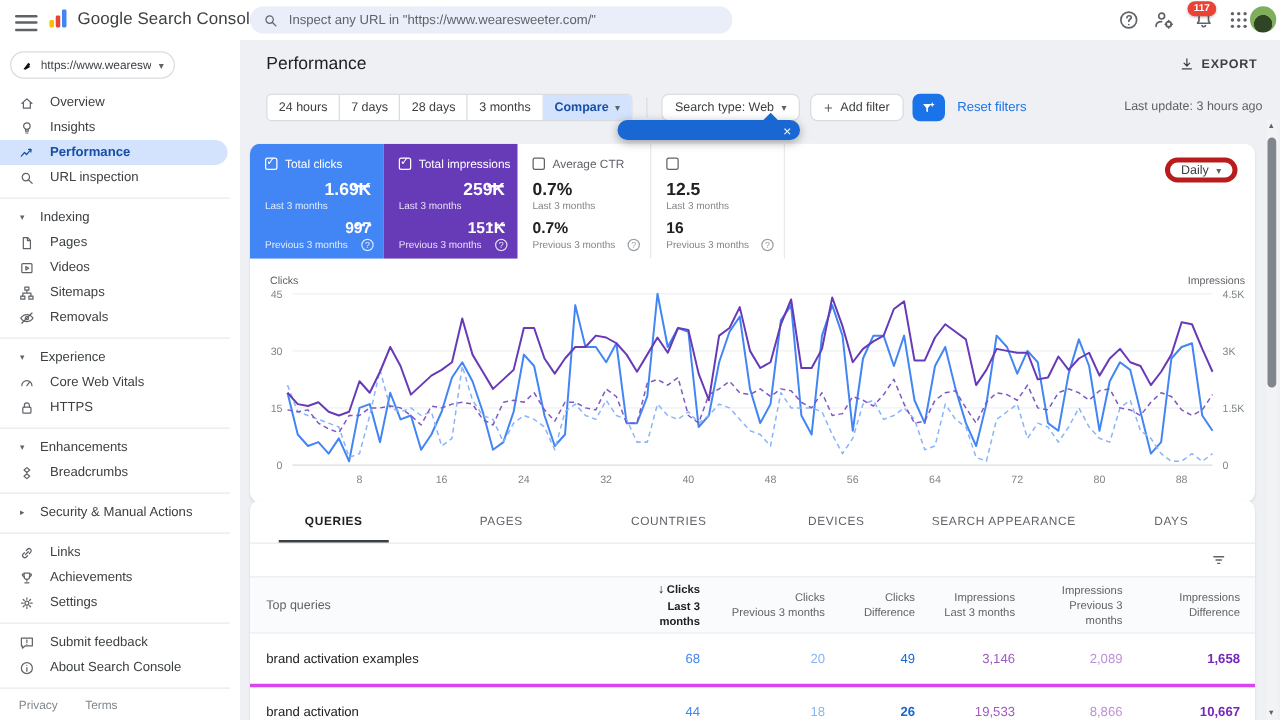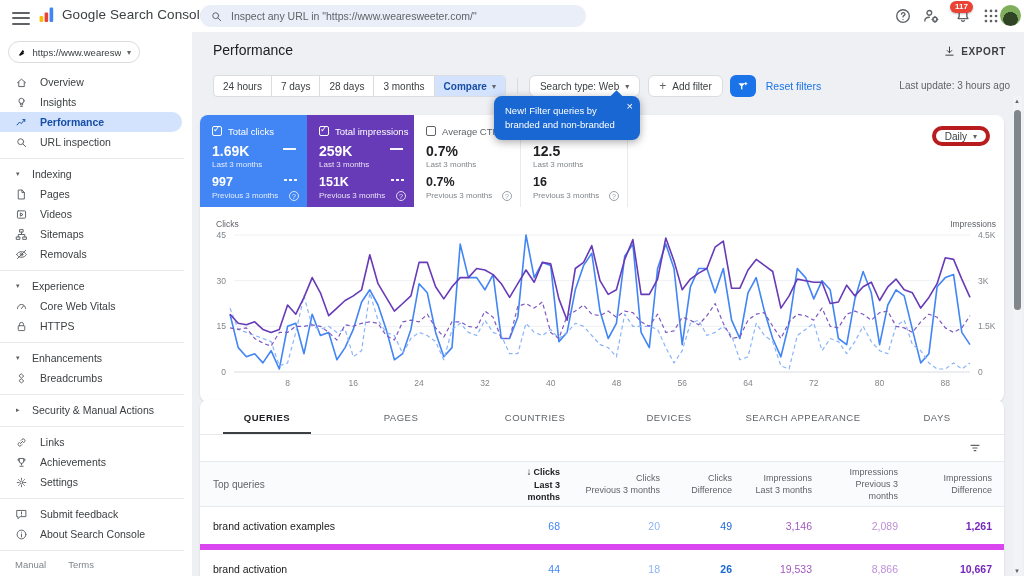--- a/index.html
+++ b/index.html
@@ -76,21 +76,21 @@
   .mcard .chk-row { display:flex; align-items:center; gap:6px; height:12px; }
   .chk { width:10px; height:10px; border:1.5px solid #5f6368; border-radius:2px; position:relative; flex:none; }
   .mcard.colored .chk { border-color:#fff; }
   .chk.checked::after { content:"✓"; position:absolute; left:0px; top:-3px; font-size:9px; color:#fff; font-weight:bold; }
   .mcard .clabel { font-size:9.5px; font-weight:500; white-space:nowrap; }
   .mcard.colored .clabel { color:#fff; }
   .mcard:not(.colored) .clabel { color:#5f6368; }
   .mval { font-size:14px; font-weight:bold; line-height:1; margin-top:7px; }
   .mcap { font-size:8px; margin-top:2px; }
   .mval2 { font-size:12.5px; font-weight:bold; line-height:1; margin-top:7px; }
-  .mcard.colored .mval,.mcard.colored .mval2 { color:#fff; }
+  .mcard.colored .mval,.mcard.colored .mval2 { color:#fff;text-align:right; }
   .mcard.colored .mcap { color:rgba(255,255,255,.85); }
   .mcard:not(.colored) .mcap { color:#80868b; }
   .key-solid { position:absolute; right:11px; width:13px; border-top:2px solid rgba(255,255,255,.95); }
   .key-dots { position:absolute; right:10px; display:flex; gap:2px; }
   .key-dots i { width:3px; height:2px; background:rgba(255,255,255,.95); display:block; }
   .helpq { position:absolute; right:8px; bottom:6px; width:10px; height:10px; border-radius:50%;
     font-size:7px; line-height:10px; text-align:center; }
   .mcard.colored .helpq { border:1px solid rgba(255,255,255,.8); color:rgba(255,255,255,.9); }
   .mcard:not(.colored) .helpq { border:1px solid #9aa0a6; color:#9aa0a6; }
   .daily-btn { position:absolute; right:14px; top:11px; height:20px; border:4px solid #b91c1c; border-radius:10px;
@@ -116,21 +116,21 @@
     width:88px; border-bottom:2px solid #3c4043; }
   .tbl-toolbar { height:27px; border-bottom:1px solid #e8eaed; position:relative; }
   .tbl-toolbar .flt { position:absolute; right:22px; top:6px; width:14px; height:14px; color:#5f6368; cursor:pointer; }
   .thead { display:flex; align-items:center; height:45px; background:#fafbfc; border-bottom:1px solid #e8eaed;
     padding-left:13px; }
   .th-name { flex:1; font-size:10px; color:#5f6368; }
   .th { font-size:9px; color:#5f6368; text-align:right; padding-right:12px; line-height:1.35; flex:none; }
   .th .g { display:block; }
   .th.sorted .g,.th.sorted .p { color:#202124; font-weight:bold; }
   .sort-arrow { color:#202124; font-size:10px; margin-right:2px; }
-  .trow { display:flex; align-items:center; height:43px; border-bottom:6px solid #d946ef; padding-left:13px; background:#fff; }
+  .trow { display:flex; align-items:center; height:43px; border-bottom:3px solid #d946ef; padding-left:13px; background:#fff; }
   .td-name { flex:1; font-size:10.5px; color:#202124; cursor:pointer; }
   .td { font-size:10.5px; text-align:right; padding-right:12px; flex:none; }
 
   
   .scrollbar { position:absolute; right:2px; top:64px; bottom:0; width:9px; background:#f1f3f4; z-index:40; }
   .scrollbar .thumb { position:absolute; left:1px; top:14px; width:7px; height:200px; background:#80868b; border-radius:4px; cursor:pointer; }
   .scrollbar .arr { position:absolute; left:1px; font-size:6px; color:#5f6368; cursor:pointer; }
   .scrollbar .arr.up { top:2px; } .scrollbar .arr.dn { bottom:2px; }
 
   svg.ic { stroke:currentColor; fill:none; stroke-width:1.2; stroke-linecap:round; stroke-linejoin:round; }
@@ -336,21 +336,21 @@
         <div class="nav-item">
           <svg class="ic" viewBox="0 0 16 16">
             <circle cx="8" cy="8" r="5.4"></circle>
             <path d="M8 7.4V11M8 5.2h.01"></path>
           </svg>
           <span class="lbl">About Search Console</span>
         </div>
         <div class="nav-div"></div>
       </div>
     <div class="side-foot">
-        <span>Manual</span>
+        <span>Privacy</span>
         <span>Terms</span>
       </div>
   </div>
 
   <div class="main">
     <div class="page-title">Performance</div>
     <div class="export">
       <svg class="ic" width="13" height="13" viewBox="0 0 16 16" style="color:#3c4043">
           <path d="M8 2.5v7M5.2 6.8 8 9.6l2.8-2.8"></path>
           <path d="M3.5 12.5h9"></path>
@@ -480,21 +480,20 @@
             <text class="tick" x="679.6" y="169" text-anchor="middle">80</text>
             <text class="tick" x="745.3" y="169" text-anchor="middle">88</text>
             <polyline points="30.0,97.2 38.2,130.6 46.4,139.8 54.7,136.7 62.9,145.9 71.1,133.7 79.3,152.0 87.6,109.3 95.8,106.3 104.0,136.7 112.2,97.2 120.4,118.5 128.7,115.4 136.9,142.8 145.1,130.6 153.3,112.4 161.6,85.0 169.8,72.8 178.0,88.0 186.2,112.4 194.4,142.8 202.7,136.7 210.9,112.4 219.1,66.7 227.3,75.8 235.6,115.4 243.8,139.8 252.0,130.6 260.2,27.1 268.4,60.6 276.7,60.6 284.9,72.8 293.1,57.6 301.3,121.5 309.6,121.5 317.8,100.2 326.0,18.0 334.2,60.6 342.4,45.4 350.7,48.4 358.9,124.6 367.1,115.4 375.3,72.8 383.6,48.4 391.8,36.3 400.0,94.1 408.2,121.5 416.4,106.3 424.7,39.3 432.9,27.1 441.1,115.4 449.3,130.6 457.6,51.5 465.8,27.1 474.0,51.5 482.2,127.6 490.4,69.8 498.7,51.5 506.9,51.5 515.1,75.8 523.3,51.5 531.6,103.2 539.8,121.5 548.0,75.8 556.2,60.6 564.4,94.1 572.7,121.5 580.9,139.8 589.1,106.3 597.3,51.5 605.6,60.6 613.8,81.9 622.0,63.7 630.2,72.8 638.4,121.5 646.7,127.6 654.9,81.9 663.1,54.5 671.3,75.8 679.6,127.6 687.8,88.0 696.0,72.8 704.2,78.9 712.4,112.4 720.7,145.9 728.9,136.7 737.1,69.8 745.3,60.6 753.6,57.6 761.8,115.4 770.0,127.6" fill="none" stroke="#4285f4" stroke-width="1.6" stroke-linejoin="round"></polyline>
             <polyline points="30.0,91.1 38.2,112.4 46.4,115.4 54.7,118.5 62.9,121.5 71.1,124.6 79.3,148.9 87.6,145.9 95.8,115.4 104.0,78.9 112.2,109.3 120.4,112.4 128.7,109.3 136.9,115.4 145.1,112.4 153.3,139.8 161.6,133.7 169.8,75.8 178.0,103.2 186.2,115.4 194.4,118.5 202.7,136.7 210.9,121.5 219.1,115.4 227.3,118.5 235.6,124.6 243.8,142.8 252.0,112.4 260.2,106.3 268.4,115.4 276.7,118.5 284.9,103.2 293.1,115.4 301.3,118.5 309.6,136.7 317.8,136.7 326.0,106.3 334.2,115.4 342.4,118.5 350.7,112.4 358.9,121.5 367.1,115.4 375.3,106.3 383.6,109.3 391.8,118.5 400.0,127.6 408.2,130.6 416.4,139.8 424.7,97.2 432.9,109.3 441.1,109.3 449.3,109.3 457.6,112.4 465.8,130.6 474.0,145.9 482.2,133.7 490.4,106.3 498.7,103.2 506.9,118.5 515.1,115.4 523.3,109.3 531.6,118.5 539.8,142.8 548.0,139.8 556.2,106.3 564.4,118.5 572.7,124.6 580.9,148.9 589.1,152.0 597.3,118.5 605.6,112.4 613.8,106.3 622.0,133.7 630.2,121.5 638.4,124.6 646.7,136.7 654.9,124.6 663.1,109.3 671.3,124.6 679.6,133.7 687.8,136.7 696.0,109.3 704.2,103.2 712.4,127.6 720.7,133.7 728.9,145.9 737.1,152.0 745.3,152.0 753.6,145.9 761.8,152.0 770.0,145.9" fill="none" stroke="#8ab4f8" stroke-width="1.2" stroke-dasharray="4 3" stroke-linejoin="round"></polyline>
             <polyline points="30.0,97.2 38.2,106.3 46.4,107.8 54.7,104.8 62.9,112.4 71.1,115.4 79.3,112.4 87.6,88.0 95.8,97.2 104.0,80.4 112.2,60.6 120.4,75.8 128.7,98.7 136.9,91.1 145.1,83.5 153.3,78.9 161.6,72.8 169.8,37.8 178.0,66.7 186.2,80.4 194.4,94.1 202.7,86.5 210.9,78.9 219.1,45.4 227.3,45.4 235.6,69.8 243.8,81.9 252.0,69.8 260.2,60.6 268.4,60.6 276.7,51.5 284.9,53.0 293.1,57.6 301.3,66.7 309.6,80.4 317.8,66.7 326.0,53.0 334.2,65.2 342.4,45.4 350.7,46.9 358.9,81.9 367.1,103.2 375.3,51.5 383.6,45.4 391.8,28.7 400.0,63.7 408.2,77.4 416.4,72.8 424.7,42.4 432.9,22.6 441.1,77.4 449.3,77.4 457.6,62.1 465.8,21.0 474.0,43.9 482.2,72.8 490.4,62.1 498.7,56.1 506.9,51.5 515.1,30.2 523.3,24.1 531.6,71.3 539.8,71.3 548.0,53.0 556.2,42.4 564.4,48.4 572.7,54.5 580.9,91.1 589.1,78.9 597.3,62.1 605.6,63.7 613.8,65.2 622.0,65.2 630.2,86.5 638.4,85.0 646.7,68.2 654.9,78.9 663.1,69.8 671.3,65.2 679.6,83.5 687.8,69.8 696.0,62.1 704.2,72.8 712.4,75.8 720.7,91.1 728.9,80.4 737.1,66.7 745.3,40.8 753.6,42.4 761.8,62.1 770.0,80.4" fill="none" stroke="#673ab7" stroke-width="1.6" stroke-linejoin="round"></polyline>
             <polyline points="30.0,110.9 38.2,112.4 46.4,110.9 54.7,121.5 62.9,126.1 71.1,129.1 79.3,115.4 87.6,115.4 95.8,109.3 104.0,109.3 112.2,107.8 120.4,109.3 128.7,115.4 136.9,123.0 145.1,107.8 153.3,109.3 161.6,106.3 169.8,104.8 178.0,106.3 186.2,118.5 194.4,123.0 202.7,104.8 210.9,103.2 219.1,104.8 227.3,97.2 235.6,110.9 243.8,120.0 252.0,104.8 260.2,104.8 268.4,109.3 276.7,110.9 284.9,94.1 293.1,100.2 301.3,121.5 309.6,121.5 317.8,89.5 326.0,86.5 334.2,91.1 342.4,85.0 350.7,115.4 358.9,121.5 367.1,98.7 375.3,94.1 383.6,88.0 391.8,97.2 400.0,98.7 408.2,94.1 416.4,100.2 424.7,94.1 432.9,95.6 441.1,104.8 449.3,109.3 457.6,97.2 465.8,115.4 474.0,113.9 482.2,100.2 490.4,103.2 498.7,107.8 506.9,98.7 515.1,86.5 523.3,106.3 531.6,121.5 539.8,120.0 548.0,103.2 556.2,97.2 564.4,95.6 572.7,109.3 580.9,121.5 589.1,104.8 597.3,97.2 605.6,98.7 613.8,103.2 622.0,91.1 630.2,109.3 638.4,110.9 646.7,97.2 654.9,94.1 663.1,97.2 671.3,103.2 679.6,95.6 687.8,94.1 696.0,109.3 704.2,110.9 712.4,115.4 720.7,104.8 728.9,97.2 737.1,100.2 745.3,110.9 753.6,115.4 761.8,110.9 770.0,98.7" fill="none" stroke="#7e57c2" stroke-width="1.2" stroke-dasharray="4 3" stroke-linejoin="round"></polyline>
           </svg></div>
     </div>
 
     <div class="promo">
-      <span>New! Filter queries by branded and non-branded</span>
       <span class="close">×</span>
     </div>
 
     <div class="panel" id="table-panel">
       <div class="tabs">
           <div class="tab active">QUERIES</div>
           <div class="tab">PAGES</div>
           <div class="tab">COUNTRIES</div>
           <div class="tab">DEVICES</div>
           <div class="tab">SEARCH APPEARANCE</div>
@@ -515,21 +514,21 @@
           <div class="th" style="width: 94px;"><span class="g"><span class="gtxt">Impressions</span></span><span class="p">Difference</span></div>
         </div>
       <div id="tbody">
           <div class="trow">
             <div class="td-name">brand activation examples</div>
             <div class="td" style="width: 67px; color: rgb(66, 133, 244);">68</div>
             <div class="td" style="width: 100px; color: rgb(138, 180, 248);">20</div>
             <div class="td" style="width: 72px; color: rgb(25, 103, 210); font-weight: normal;">49</div>
             <div class="td" style="width: 80px; color: rgb(160, 90, 190);">3,146</div>
             <div class="td" style="width: 86px; color: rgb(189, 143, 214);">2,089</div>
-            <div class="td" style="width: 94px; color: rgb(118, 39, 187); font-weight: bold;">1,261</div>
+            <div class="td" style="width: 94px; color: rgb(118, 39, 187); font-weight: bold;">1,658</div>
           </div>
           <div class="trow">
             <div class="td-name">brand activation</div>
             <div class="td" style="width: 67px; color: rgb(66, 133, 244);">44</div>
             <div class="td" style="width: 100px; color: rgb(138, 180, 248);">18</div>
             <div class="td" style="width: 72px; color: rgb(25, 103, 210); font-weight: bold;">26</div>
             <div class="td" style="width: 80px; color: rgb(160, 90, 190);">19,533</div>
             <div class="td" style="width: 86px; color: rgb(189, 143, 214);">8,866</div>
             <div class="td" style="width: 94px; color: rgb(118, 39, 187); font-weight: bold;">10,667</div>
           </div>

